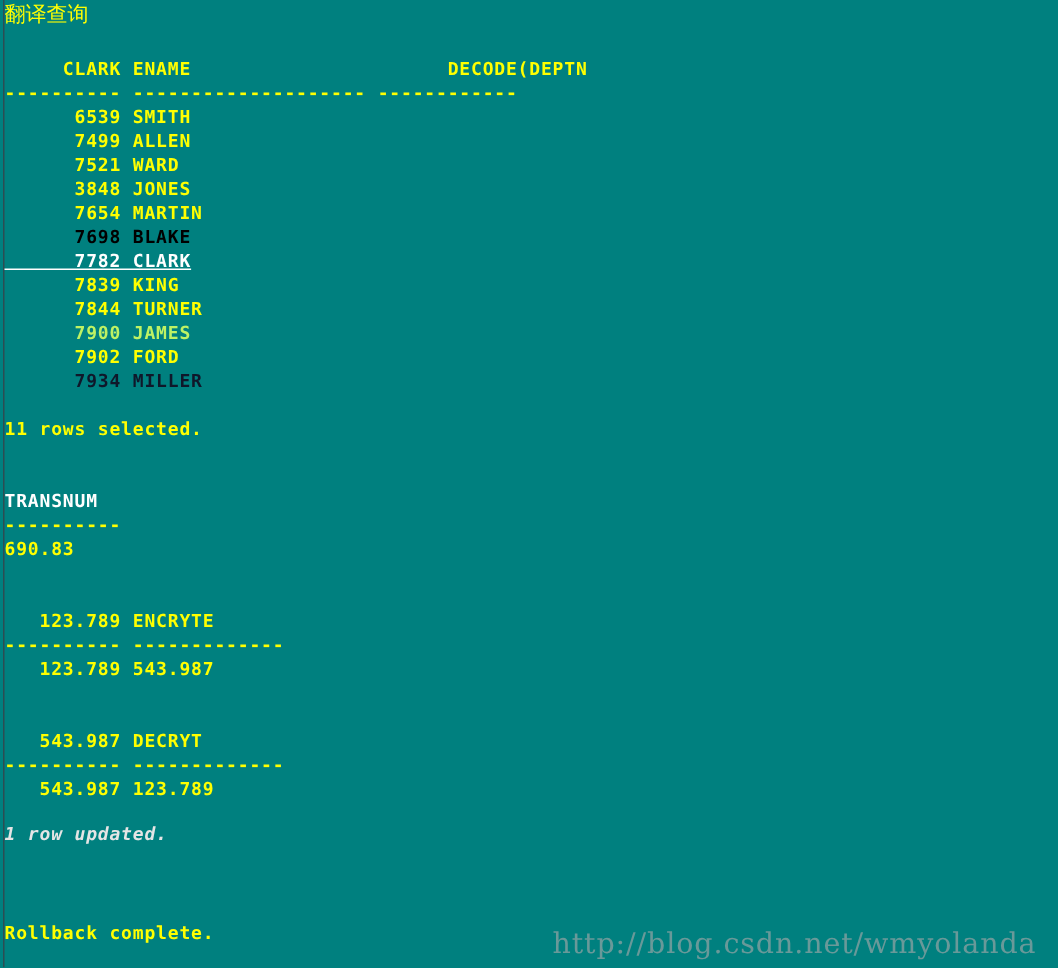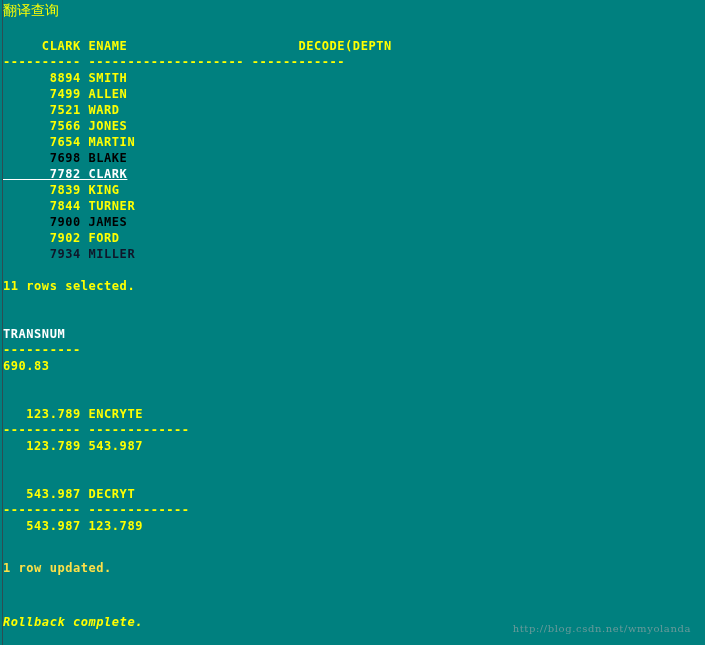--- a/index.html
+++ b/index.html
@@ -49,59 +49,59 @@
     font-size: 14px;
     line-height: 20px;
     font-weight: normal;
   }
   #watermark {
     position: absolute;
     right: 14px;
     bottom: 8px;
     color: #6f9b9b;
     font-family: "DejaVu Serif", "Liberation Serif", serif;
-    font-size: 10px;
+    font-size: 19px;
     letter-spacing: 0.6px;
     white-space: pre;
     opacity: 0.95;
   }
 </style>
 </head>
 <body>
 
 <div id="screen" style="background: rgb(0, 128, 127);">
 
   <div id="left-rule"></div>
 
   <div class="title-line" style="color: rgb(255, 255, 0);">翻译查询</div>
 
   <div id="terminal-output">
       <div class="term-line" style="top: 38px; left: 3px; color: rgb(255, 255, 0);">     CLARK ENAME                      DECODE(DEPTN</div>
       <div class="term-line" style="top: 54px; left: 3px; color: rgb(255, 255, 0);">---------- -------------------- ------------</div>
-      <div class="term-line" style="top: 70px; left: 3px; color: rgb(255, 255, 0);">      8894 SMITH</div>
+      <div class="term-line" style="top: 70px; left: 3px; color: rgb(255, 255, 0);">      6539 SMITH</div>
       <div class="term-line" style="top: 86px; left: 3px; color: rgb(255, 255, 0);">      7499 ALLEN</div>
       <div class="term-line" style="top: 102px; left: 3px; color: rgb(255, 255, 0);">      7521 WARD</div>
-      <div class="term-line" style="top: 118px; left: 3px; color: rgb(255, 255, 0);">      7566 JONES</div>
+      <div class="term-line" style="top: 118px; left: 3px; color: rgb(255, 255, 0);">      3848 JONES</div>
       <div class="term-line" style="top: 134px; left: 3px; color: rgb(255, 255, 0);">      7654 MARTIN</div>
       <div class="term-line" style="top: 150px; left: 3px; color: #000000;">      7698 BLAKE</div>
       <div class="term-line" style="top: 166px; left: 3px; color: #ffffff; text-decoration: underline;">      7782 CLARK</div>
       <div class="term-line" style="top: 182px; left: 3px; color: rgb(255, 255, 0);">      7839 KING</div>
       <div class="term-line" style="top: 198px; left: 3px; color: rgb(255, 255, 0);">      7844 TURNER</div>
-      <div class="term-line" style="top: 214px; left: 3px; color: #000000;">      7900 JAMES</div>
+      <div class="term-line" style="top: 214px; left: 3px; color: #bef264;">      7900 JAMES</div>
       <div class="term-line" style="top: 230px; left: 3px; color: rgb(255, 255, 0);">      7902 FORD</div>
       <div class="term-line" style="top: 246px; left: 3px; color: #0f172a;">      7934 MILLER</div>
       <div class="term-line" style="top: 278px; left: 3px; color: rgb(255, 255, 0);">11 rows selected.</div>
       <div class="term-line" style="top: 326px; left: 3px; color: #ffffff;">TRANSNUM</div>
       <div class="term-line" style="top: 342px; left: 3px; color: rgb(255, 255, 0);">----------</div>
       <div class="term-line" style="top: 358px; left: 3px; color: rgb(255, 255, 0);">690.83</div>
       <div class="term-line" style="top: 406px; left: 3px; color: rgb(255, 255, 0);">   123.789 ENCRYTE</div>
       <div class="term-line" style="top: 422px; left: 3px; color: rgb(255, 255, 0);">---------- -------------</div>
       <div class="term-line" style="top: 438px; left: 3px; color: rgb(255, 255, 0);">   123.789 543.987</div>
       <div class="term-line" style="top: 486px; left: 3px; color: rgb(255, 255, 0);">   543.987 DECRYT</div>
       <div class="term-line" style="top: 502px; left: 3px; color: rgb(255, 255, 0);">---------- -------------</div>
       <div class="term-line" style="top: 518px; left: 3px; color: rgb(255, 255, 0); text-align: center;">   543.987 123.789</div>
-      <div class="term-line" style="top: 560px; left: 3px; color: #fde047;">1 row updated.</div>
-      <div class="term-line" style="top: 614px; left: 3px; color: rgb(255, 255, 0); font-style: italic;">Rollback complete.</div>
+      <div class="term-line" style="top: 548px; left: 3px; color: #e5e5e5; font-style: italic;">1 row updated.</div>
+      <div class="term-line" style="top: 614px; left: 3px; color: rgb(255, 255, 0);">Rollback complete.</div>
     </div>
 
   <div id="watermark" style="color: rgb(111, 155, 155);">http://blog.csdn.net/wmyolanda</div>
 
 </div>
 
 </body></html>

